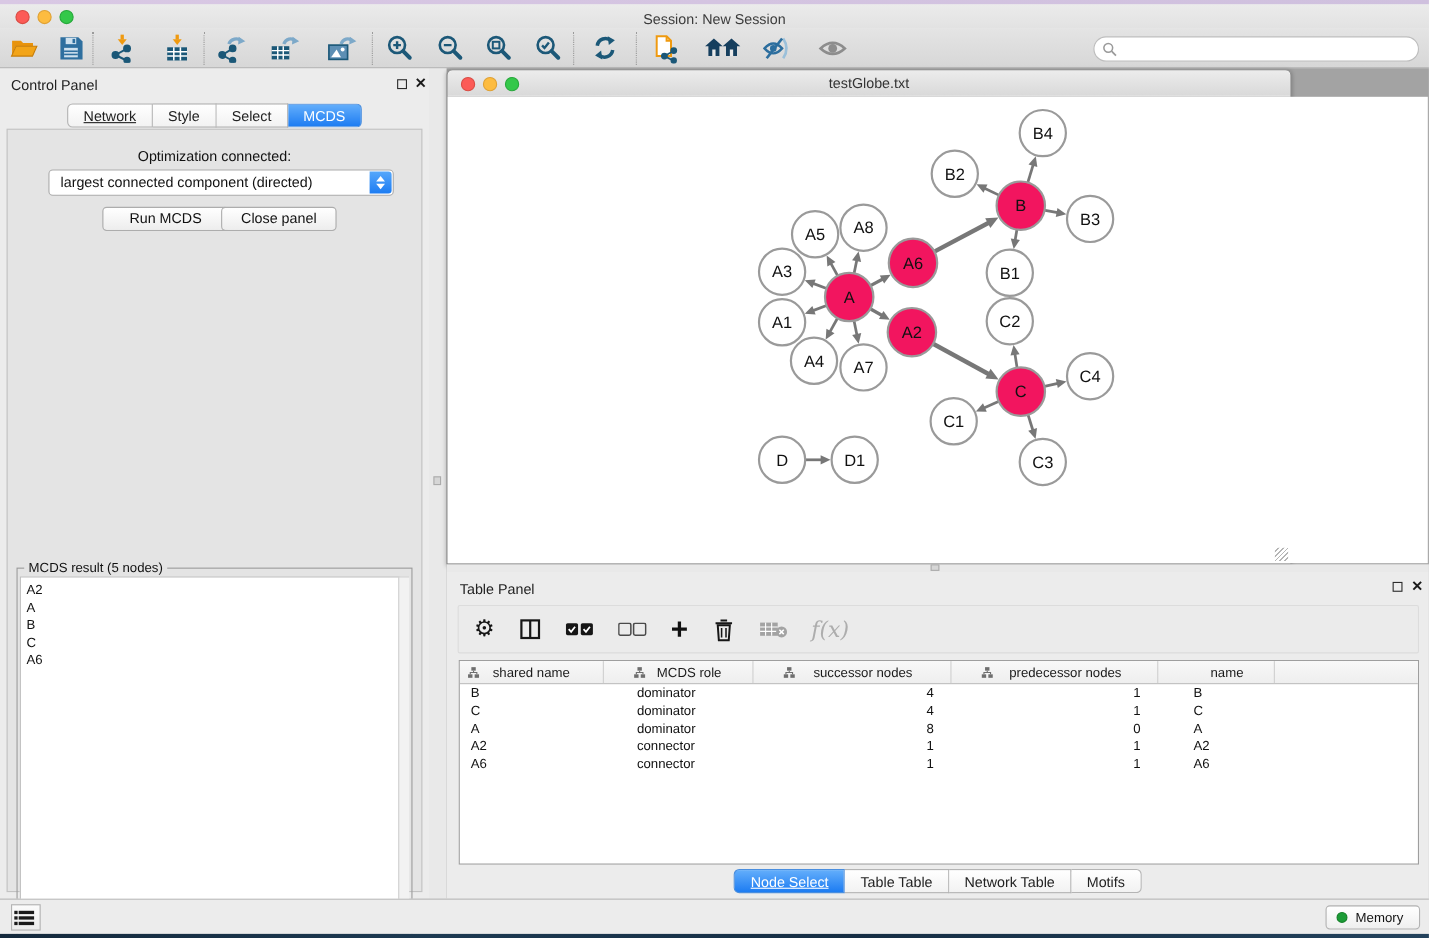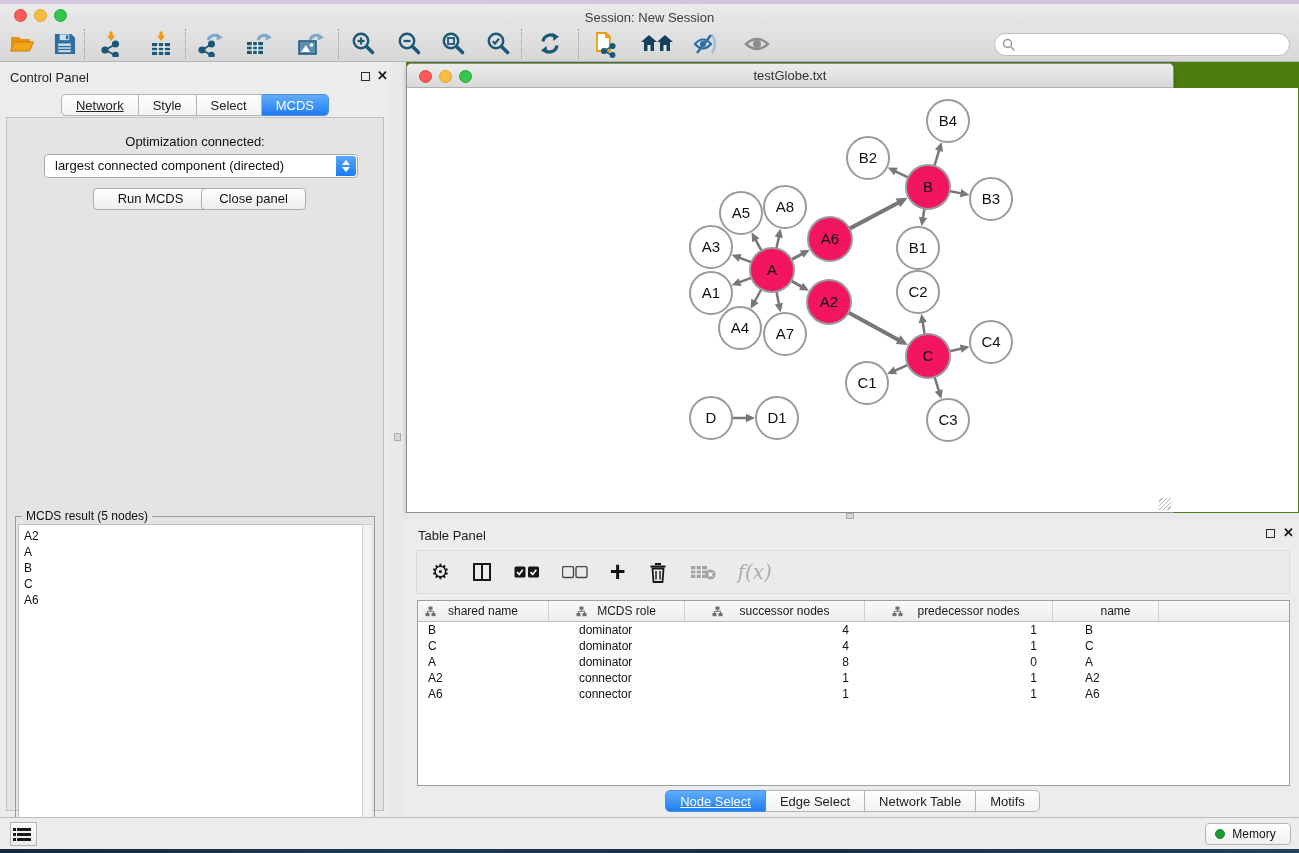--- a/index.html
+++ b/index.html
@@ -20,21 +20,21 @@
   .tbtn { height:30px; display:flex; align-items:center; justify-content:center;
     flex:0 0 auto; cursor:default; }
   .sep { width:1px; height:30px; border-left:1px dotted #9a9a9a; flex:0 0 auto; }
   #search-wrap { position:absolute; right:9px; top:33px; width:296px; height:23px;
     background:#fff; border:1px solid #bdbdbd; border-radius:12px; }
   #search-wrap svg { position:absolute; left:7px; top:4px; }
   #search-input { position:absolute; left:26px; top:1px; width:260px; height:19px;
     border:none; outline:none; font-size:12px; background:transparent; }
 
   
-  #main { position:absolute; left:0; top:62px; width:1299px; height:755px; background:#4d7c0f; }
+  #main { position:absolute; left:0; top:62px; width:1299px; height:755px; background:#a3a3a3; }
 
   
   #control-panel { position:absolute; left:0; top:0; width:390px; height:755px; background:#ececec; }
   #cp-header { position:absolute; left:0; top:0; width:390px; height:30px; }
   #cp-title { position:absolute; left:10px; top:8px; font-size:13px; color:#222; }
   .float-box { position:absolute; top:10px; width:9px; height:9px; border:1.5px solid #2b2b2b; background:transparent; }
   .close-x { position:absolute; top:6px; font-size:13px; font-weight:bold; color:#1a1a1a; }
   #cp-tabs { position:absolute; left:0; top:32px; width:390px; height:22px; display:flex; justify-content:center; }
   .tab { height:22px; line-height:21px; padding:0 14px; font-size:13px; color:#222;
     background:linear-gradient(#ffffff,#f2f2f2); border:1px solid #b4b4b4; border-left:none; }
@@ -549,21 +549,21 @@
             <div class="dcell num">1</div>
             <div class="dcell num">1</div>
             <div class="dcell namecol">A6</div>
             <div class="dcell"></div>
           </div>
         </div>
     </div>
 
     <div id="tp-tabs">
       <div class="tab active">Node Select</div>
-      <div class="tab">Edge Select</div>
+      <div class="tab">Table Table</div>
       <div class="tab">Network Table</div>
       <div class="tab">Motifs</div>
     </div>
   </div>
 </div>
 
 <div id="statusbar">
   <div id="list-btn">
     <span class="burger" style="top:5px;"></span>
     <span class="burger" style="top:10px;"></span>

